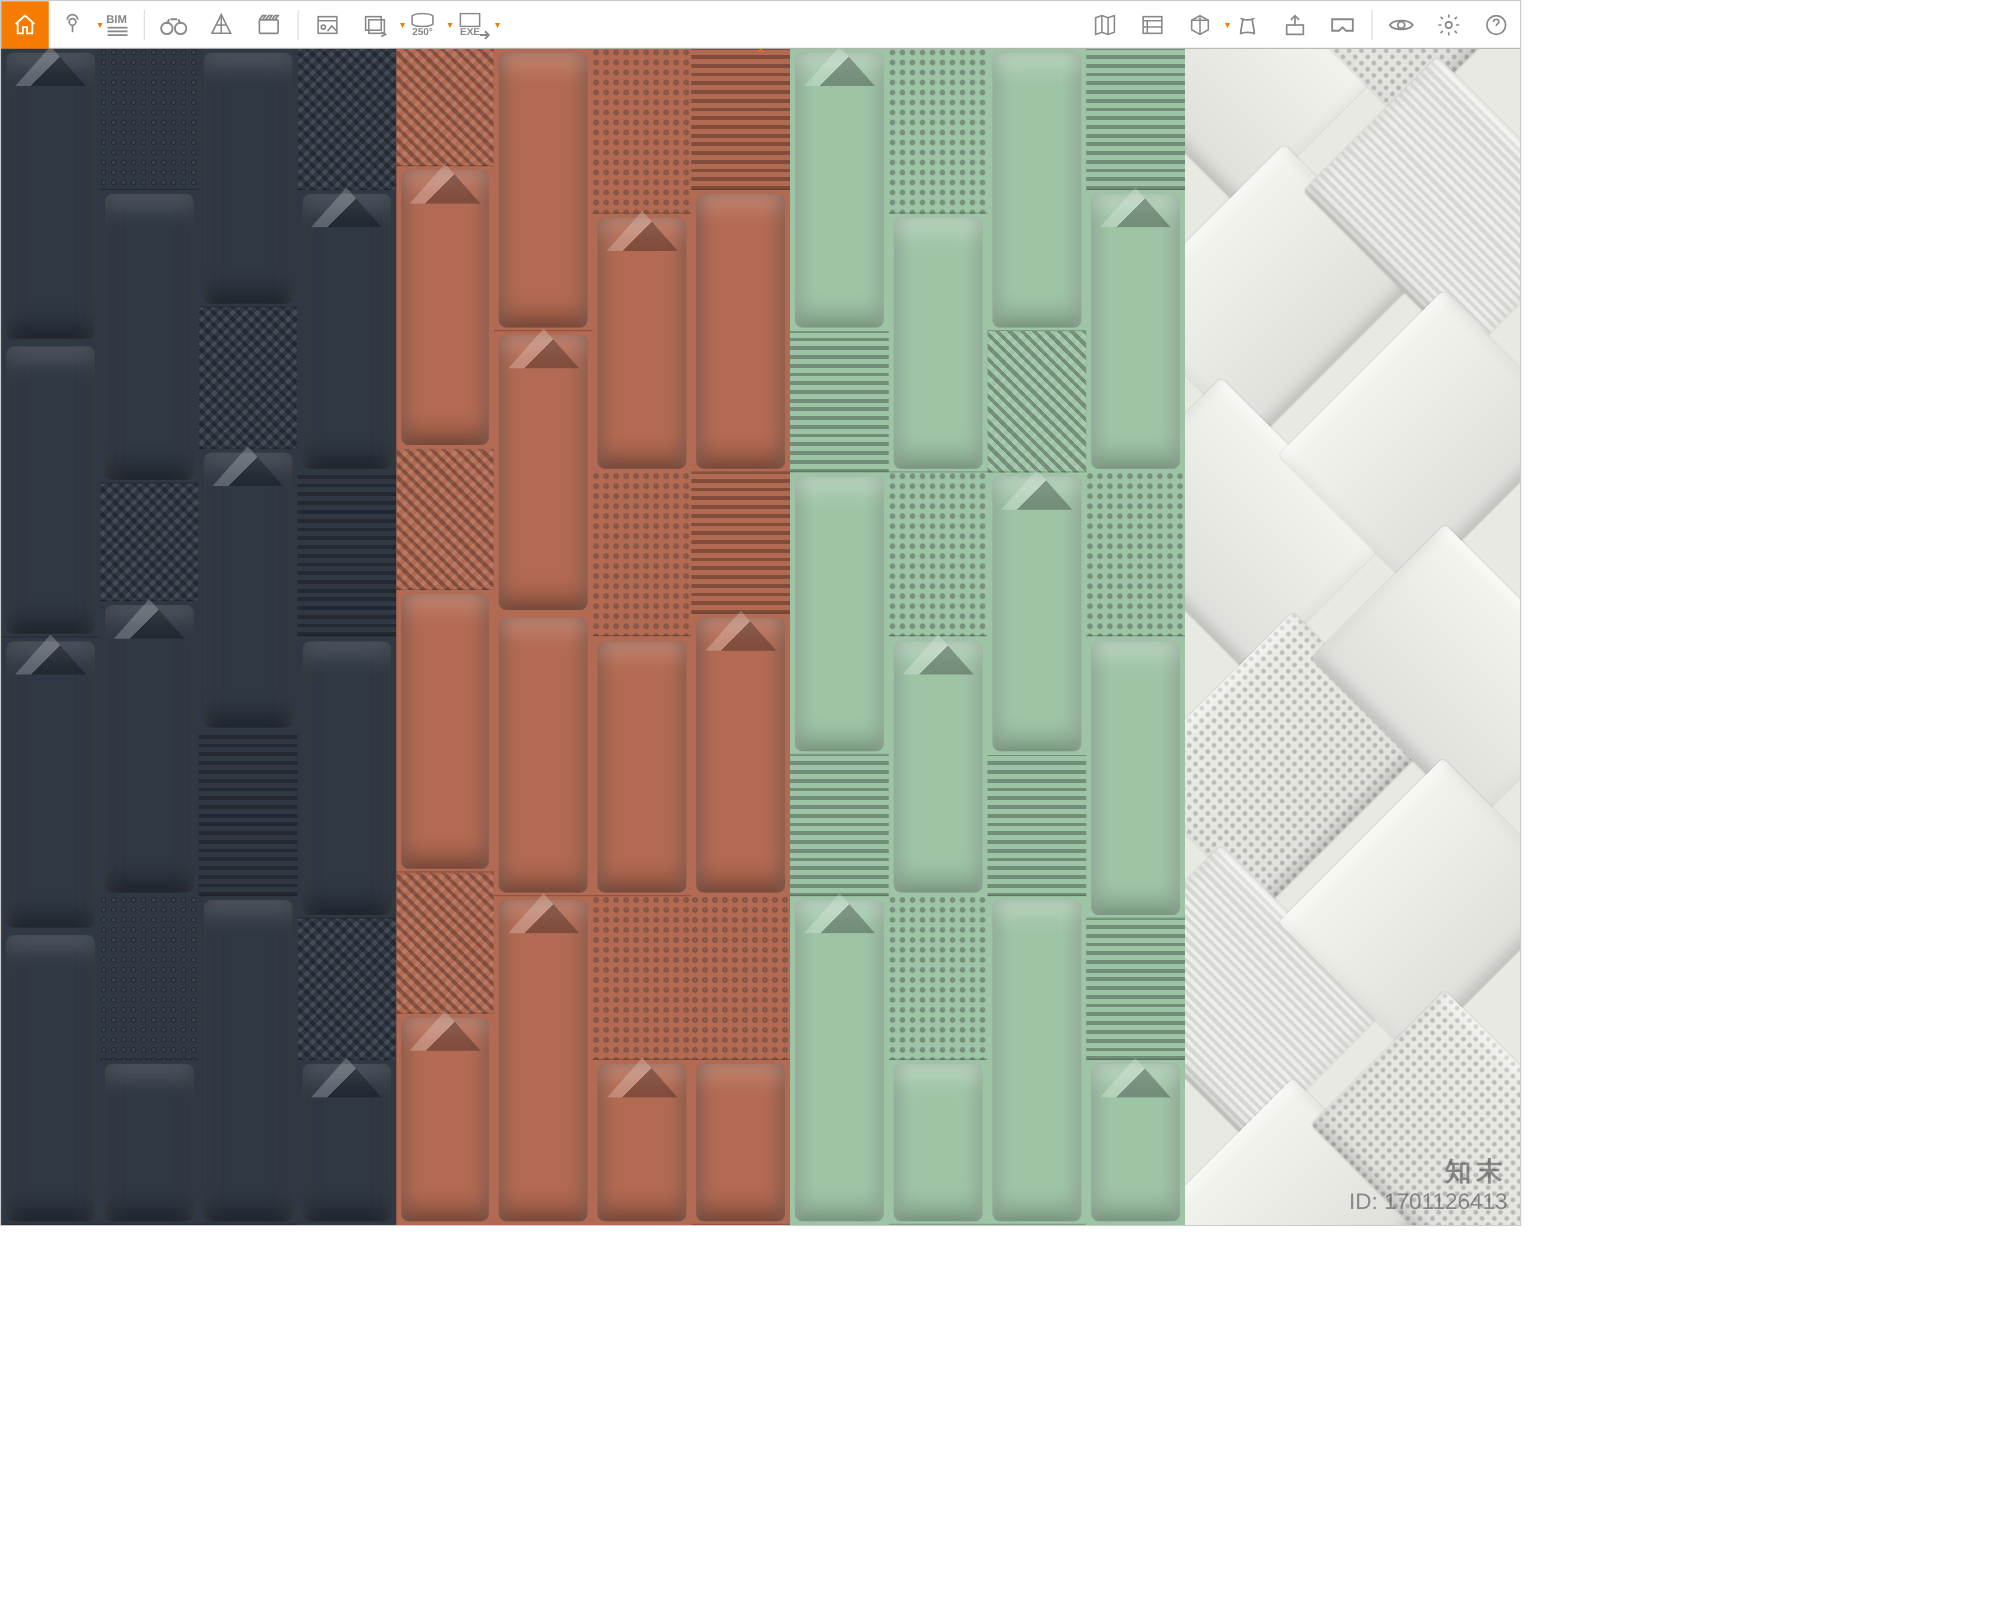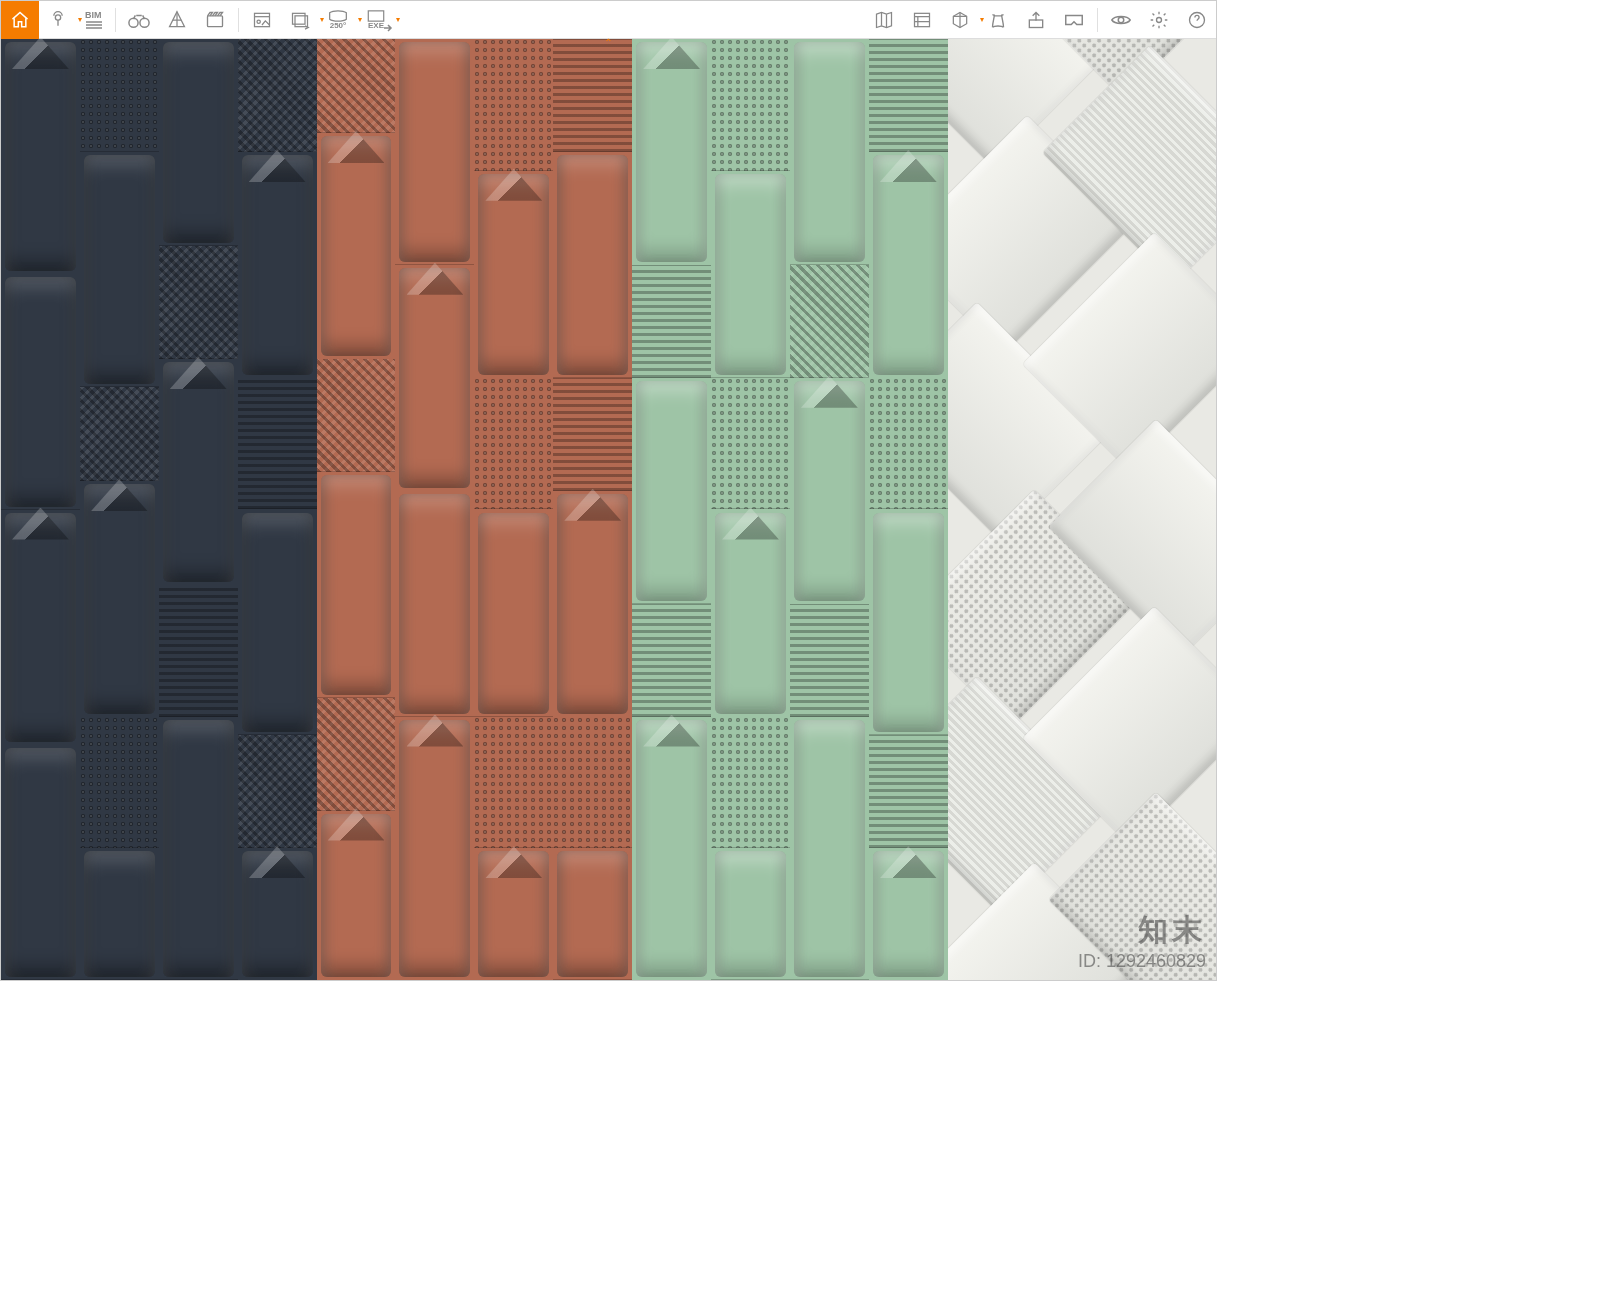--- a/index.html
+++ b/index.html
@@ -73,21 +73,21 @@
     box-shadow: inset 0 6px 10px rgba(255,255,255,0.5), inset 0 -6px 10px rgba(0,0,0,0.15), 0 0 0 1px rgba(0,0,0,0.06);
   }
   .plank.lines { background: repeating-linear-gradient(0deg, #d7d8d3 0 3px, #eceee9 3px 6px); }
   .plank.studs { background:
     radial-gradient(circle at 3px 3px, rgba(0,0,0,0.20) 0 1.6px, transparent 2.2px) 0 0/7px 7px,
     linear-gradient(#ececE7,#e0e1dc);
   }
 
   
   .watermark { position:absolute; right:10px; bottom:8px; text-align:right; }
-  .watermark .cn { font-size:30px; font-weight:600; color:rgba(60,60,60,0.55); letter-spacing:4px;font-family:Liberation Mono, monospace; }
+  .watermark .cn { font-size:21px; font-weight:600; color:rgba(60,60,60,0.55); letter-spacing:4px;font-family:Liberation Mono, monospace; }
   .watermark .id { font-size:18px; color:rgba(60,60,60,0.55); }
 
   .strip .half { position:absolute; left:0; right:0; }
 </style>
 </head>
 <body>
 
 <div class="window">
 
 
@@ -357,17 +357,17 @@
           <div class="plank studs" style="left:48%; top:78%; transform:rotate(45deg);"></div>
 
           <div class="plank lines" style="left:40%; top:94%; transform:rotate(-45deg);"></div>
         </div>
       </div>
 
     </div>
 
     <div class="watermark">
       <div class="cn">知末</div>
-      <div class="id">ID: 1292460829</div>
+      <div class="id">ID: 1701126413</div>
     </div>
   </div>
 
 </div>
 
 </body></html>

